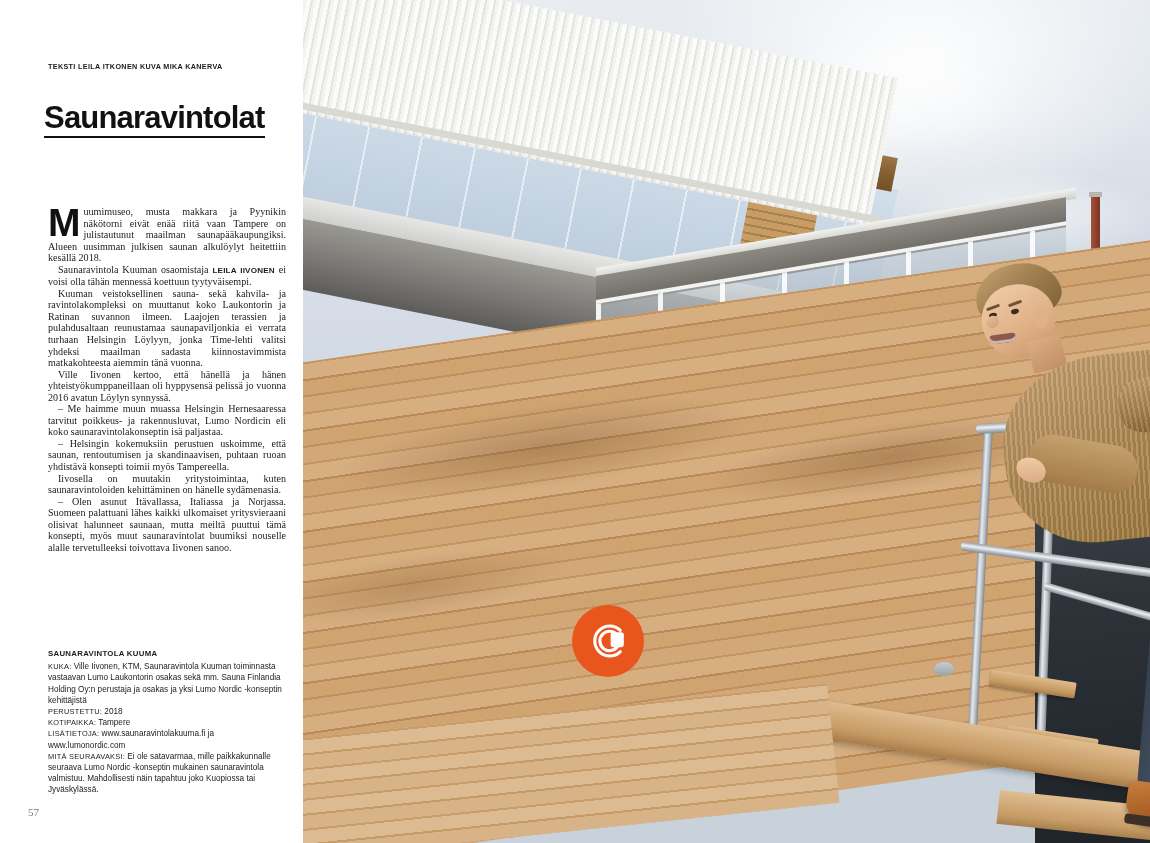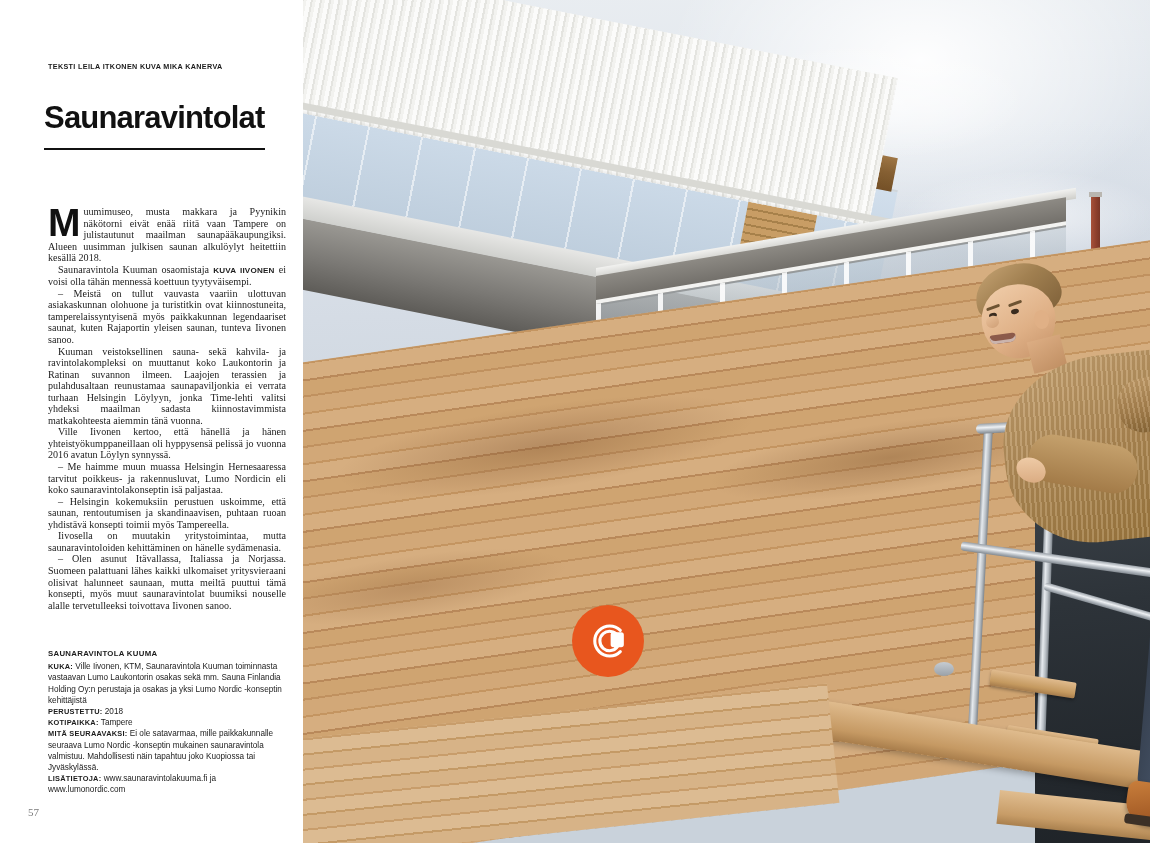--- a/index.html
+++ b/index.html
@@ -27,21 +27,21 @@
   }
   .headline {
     position:absolute; left:44px; top:100px; width:250px;
     font-family:"Liberation Sans", sans-serif;
     font-weight:bold; font-size:31px; line-height:1.17;
     letter-spacing:-0.8px; color:#111;
   }
   .headline .hl {
     display:block;
     border-bottom:2.6px solid #111;
-    padding-bottom:12px; margin-bottom:2px;
+    padding-bottom:0; margin-bottom:2px;
     width:max-content; max-width:250px;
   }
 
   .body-col {
     position:absolute; left:48px; top:206px; width:238px;
     font-size:10.1px; line-height:11.55px;
     color:#1b1b1b; text-align:justify;
     -webkit-hyphens:auto; hyphens:auto;
   }
   .body-col p { text-indent:10px; }
@@ -60,21 +60,21 @@
   .factbox {
     position:absolute; left:48px; top:648px; width:244px;
     font-family:"Liberation Sans", sans-serif;
     font-size:8.2px; line-height:11.2px; color:#1b1b1b;
   }
   .factbox .fb-title {
     font-weight:bold; font-size:7.8px; letter-spacing:0.3px;
     margin-bottom:2px;
   }
   .factbox .k {
-    font-weight:bold; font-size:7.4px; letter-spacing:0.25px;
+    font-weight:normal; font-size:7.4px; letter-spacing:0.25px;
   }
   .factbox p { margin-bottom:0; }
 
   .pagenum {
     position:absolute; left:28px; top:806px;
     font-size:11px; color:#7a7a7a;
     font-family:"Liberation Serif", serif;
   }
 
   
@@ -356,37 +356,36 @@
   <div class="text-page">
 
     <div class="byline">TEKSTI LEILA ITKONEN KUVA MIKA KANERVA</div>
 
     <h1 class="headline">
       <span class="hl">Saunaravintolat</span>
     </h1>
 
     <div class="body-col">
       <p class="first"><span class="dropcap">M</span><span>uumimuseo, musta makkara ja Pyynikin näkötorni eivät enää riitä vaan Tampere on julistautunut maailman saunapääkaupungiksi. Alueen uusimman julkisen saunan alkulöylyt heitettiin kesällä 2018.</span></p>
-      <p><span>Saunaravintola Kuuman osaomistaja <span class="sc">KUVA IIVONEN</span> ei voisi olla tähän mennessä koettuun tyytyväisempi.</span></p>
-      <p class="dash"><span>– Meistä on tullut vauvasta vaariin ulottuvan asiakaskunnan olohuone ja turistitkin ovat kiinnostuneita, tamperelaissyntyisenä myös paikkakunnan legendaariset saunat, kuten Rajaportin yleisen saunan, tunteva Iivonen sanoo.</span></p>
+      <p><span>Saunaravintola Kuuman osaomistaja <span class="sc">LEILA IIVONEN</span> ei voisi olla tähän mennessä koettuun tyytyväisempi.</span></p>
       <p><span>Kuuman veistoksellinen sauna- sekä kahvila- ja ravintolakompleksi on muuttanut koko Laukontorin ja Ratinan suvannon ilmeen. Laajojen terassien ja pulahdusaltaan reunustamaa saunapaviljonkia ei verrata turhaan Helsingin Löylyyn, jonka Time-lehti valitsi yhdeksi maailman sadasta kiinnostavimmista matkakohteesta aiemmin tänä vuonna.</span></p>
       <p><span>Ville Iivonen kertoo, että hänellä ja hänen yhteistyökumppaneillaan oli hyppysensä pelissä jo vuonna 2016 avatun Löylyn synnyssä.</span></p>
       <p class="dash"><span>– Me haimme muun muassa Helsingin Hernesaaressa tarvitut poikkeus- ja rakennusluvat, Lumo Nordicin eli koko saunaravintolakonseptin isä paljastaa.</span></p>
       <p class="dash"><span>– Helsingin kokemuksiin perustuen uskoimme, että saunan, rentoutumisen ja skandinaavisen, puhtaan ruoan yhdistävä konsepti toimii myös Tampereella.</span></p>
-      <p><span>Iivosella on muutakin yritystoimintaa, mutta saunaravintoloiden kehittäminen on hänelle sydämenasia.</span></p>
+      <p><span>Iivosella on muutakin yritystoimintaa, kuten saunaravintoloiden kehittäminen on hänelle sydämenasia.</span></p>
       <p class="dash"><span>– Olen asunut Itävallassa, Italiassa ja Norjassa. Suomeen palattuani lähes kaikki ulkomaiset yritysvieraani olisivat halunneet saunaan, mutta meiltä puuttui tämä konsepti, myös muut saunaravintolat buumiksi nouselle alalle tervetulleeksi toivottava Iivonen sanoo.</span></p>
     </div>
 
     <div class="factbox">
       <div class="fb-title">SAUNARAVINTOLA KUUMA</div>
       <p><span class="k">KUKA:</span><span> Ville Iivonen, KTM, Saunaravintola Kuuman toiminnasta vastaavan Lumo Laukontorin osakas sekä mm. Sauna Finlandia Holding Oy:n perustaja ja osakas ja yksi Lumo Nordic -konseptin kehittäjistä</span></p>
       <p><span class="k">PERUSTETTU:</span><span> 2018</span></p>
       <p><span class="k">KOTIPAIKKA:</span><span> Tampere</span></p>
+      <p><span class="k">LISÄTIETOJA:</span><span> www.saunaravintolakuuma.fi ja www.lumonordic.com</span></p>
       <p><span class="k">MITÄ SEURAAVAKSI:</span><span> Ei ole satavarmaa, mille paikkakunnalle seuraava Lumo Nordic -konseptin mukainen saunaravintola valmistuu. Mahdollisesti näin tapahtuu joko Kuopiossa tai Jyväskylässä.</span></p>
-      <p><span class="k">LISÄTIETOJA:</span><span> www.saunaravintolakuuma.fi ja www.lumonordic.com</span></p>
     </div>
 
     <div class="pagenum">57</div>
   </div>
 
   <div class="photo-page">
     <div class="photo-edge"></div>
 
     <div class="sky"></div>
     <div class="sky-wisp" style="left:430px; top:40px; width:300px; height:120px;"></div>

